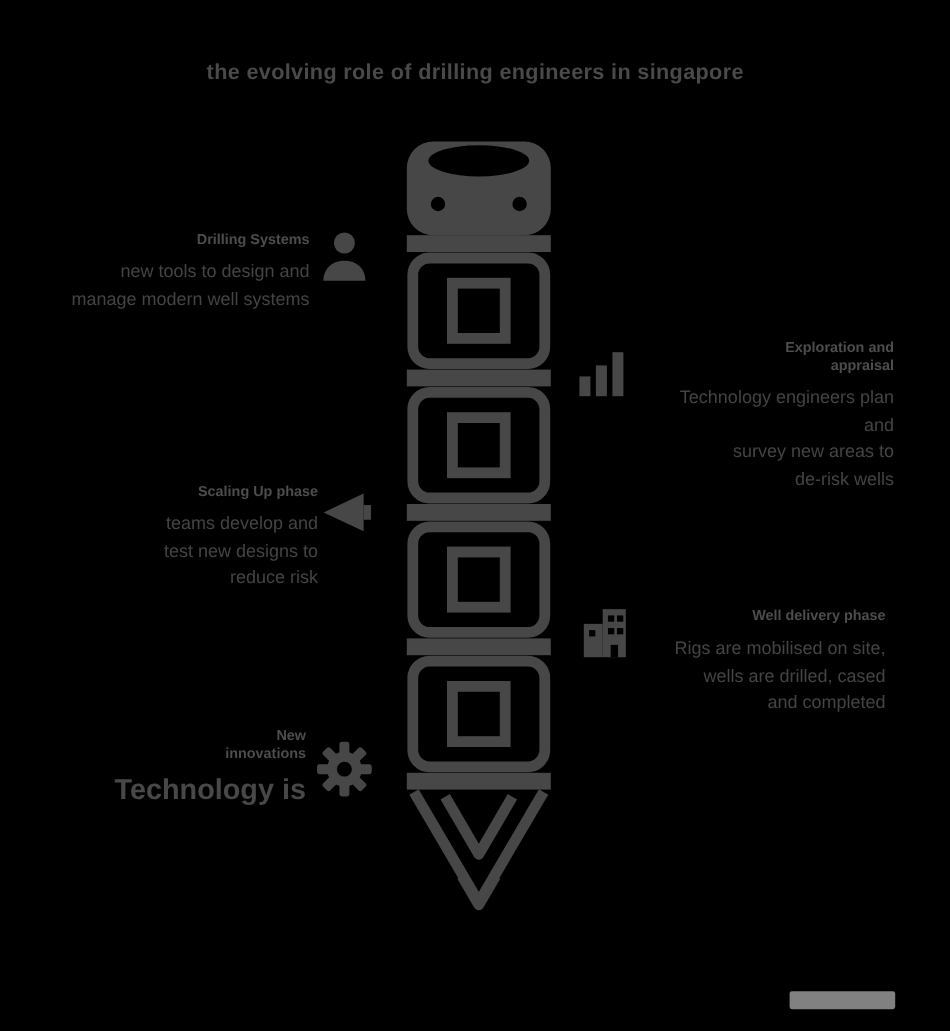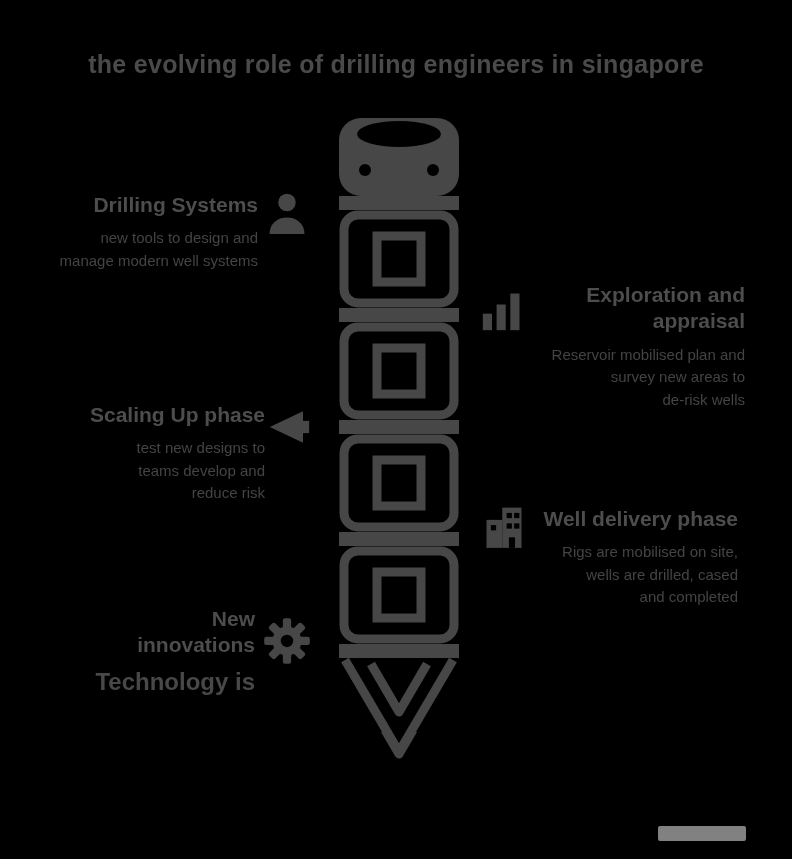--- a/index.html
+++ b/index.html
@@ -2,24 +2,24 @@
 <html><head>
 <meta charset="utf-8">
 <style>
   html,body{margin:0;padding:0;background:#000;}
   #canvas{
     position:relative;width:792px;height:859px;background:#000;overflow:hidden;
     font-family:"Liberation Sans",sans-serif;color:#474747;
   }
   .title{
     position:absolute;top:50px;left:0;width:792px;text-align:center;
-    font-size:25px;font-weight:bold;color:#4a4a4a;letter-spacing:.3px;
+    font-size:18px;font-weight:bold;color:#4a4a4a;letter-spacing:.3px;
   }
   .stage{position:absolute;}
-  .stage .heading{font-size:21px;font-weight:bold;color:#4d4d4d;line-height:1.25;margin-bottom:9px;}
+  .stage .heading{font-size:12px;font-weight:bold;color:#4d4d4d;line-height:1.25;margin-bottom:9px;}
   .stage .body-line{display:block;font-size:15px;font-weight:400;color:#444;line-height:1.5;}
   .stage.left-side{text-align:right;}
   .stage.right-side{text-align:right;}
   .stage .big-line{display:block;font-size:24px;font-weight:bold;color:#484848;line-height:1.35;}
   .icon{position:absolute;}
   .icon svg{display:block;fill:#474747;}
   .watermark{
     position:absolute;left:658px;top:826px;width:88px;height:15px;
     background:#8f8f8f;border-radius:2px;opacity:.9;
   }
@@ -82,29 +82,29 @@
       <rect x="1" y="14" width="5" height="9"></rect>
       <rect x="8.5" y="9" width="5" height="14"></rect>
       <rect x="16" y="3" width="5" height="20"></rect>
     </svg>
   </div>
   <div class="stage right-side" style="left:540px;top:282px;width:205px;">
     <div class="heading">
       <span>Exploration and</span><br>
       <span>appraisal</span>
     </div>
-    <span class="body-line">Reservoir mobilised plan and</span>
+    <span class="body-line">Technology engineers plan and</span>
     <span class="body-line">survey new areas to</span>
     <span class="body-line">de-risk wells</span>
   </div>
 
   <div class="stage left-side" style="left:40px;top:402px;width:225px;">
     <div class="heading">Scaling Up phase</div>
+    <span class="body-line">teams develop and</span>
     <span class="body-line">test new designs to</span>
-    <span class="body-line">teams develop and</span>
     <span class="body-line">reduce risk</span>
   </div>
   <div class="icon" style="left:268px;top:406px;">
     <svg width="42" height="42" viewBox="0 0 24 24">
       <polygon points="1,12 20,3 20,21"></polygon>
       <rect x="20" y="8.5" width="3.5" height="7"></rect>
     </svg>
   </div>
 
   <div class="icon" style="left:483px;top:504px;">

